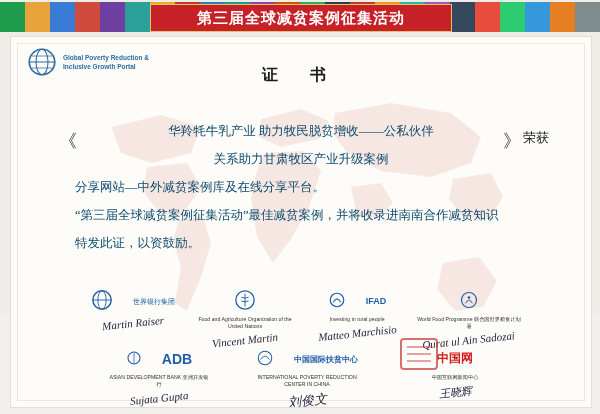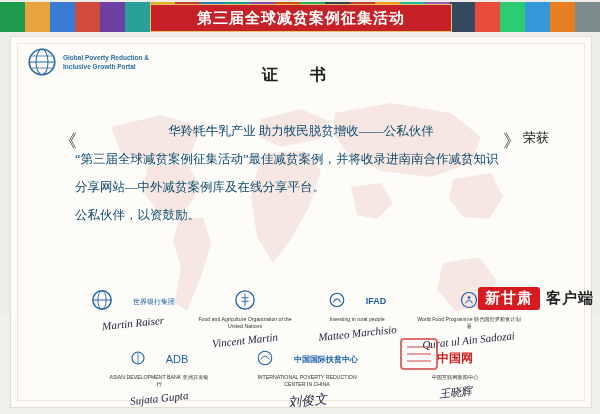--- a/index.html
+++ b/index.html
@@ -189,23 +189,24 @@
     </div>
 
     <div class="cert-title">证 书</div>
 
     <div class="quote-left">《</div>
     <div class="quote-right">》</div>
     <div class="huo">荣获</div>
 
     <div class="body-text">
       <p class="para line-center">华羚牦牛乳产业  助力牧民脱贫增收——公私伙伴</p>
+      <p class="para line-center">关系助力甘肃牧区产业升级案例</p>
+      <p class="para">分享网站—中外减贫案例库及在线分享平台。</p>
       <p class="para">“第三届全球减贫案例征集活动”最佳减贫案例，并将收录进南南合作减贫知识</p>
-      <p class="para">分享网站—中外减贫案例库及在线分享平台。</p>
-      <p class="para">公私伙伴，以资鼓励。</p>
+      <p class="para">特发此证，以资鼓励。</p>
     </div>
 
     <div class="orgs-row1">
 
       <div class="org">
         <div class="org-mark">
           <svg width="22" height="22" viewBox="0 0 24 24">
             <circle cx="12" cy="12" r="10" fill="none" stroke="#1f5fa8" stroke-width="1.6"></circle>
             <ellipse cx="12" cy="12" rx="4.5" ry="10" fill="none" stroke="#1f5fa8" stroke-width="1"></ellipse>
             <line x1="2" y1="12" x2="22" y2="12" stroke="#1f5fa8" stroke-width="1"></line>
@@ -253,21 +254,21 @@
     </div>
 
     <div class="orgs-row2">
 
       <div class="org">
         <div class="org-mark">
           <svg width="16" height="16" viewBox="0 0 24 24">
             <circle cx="12" cy="12" r="9" fill="none" stroke="#1f5fa8" stroke-width="1.6"></circle>
             <path d="M12 4 L12 20" stroke="#1f5fa8" stroke-width="1.2"></path>
           </svg>
-          <span class="org-label blue" style="font-size:11px;font-weight:normal;">ADB</span>
+          <span class="org-label blue" style="font-size:14px;font-weight:bold;">ADB</span>
         </div>
         <div class="org-label">ASIAN DEVELOPMENT BANK 亚洲开发银行</div>
         <div class="sig">Sujata Gupta</div>
       </div>
 
       <div class="org">
         <div class="org-mark">
           <svg width="18" height="18" viewBox="0 0 24 24">
             <circle cx="12" cy="12" r="9" fill="none" stroke="#1f5fa8" stroke-width="1.4"></circle>
             <path d="M6 14 Q12 5 18 14" fill="none" stroke="#1f5fa8" stroke-width="1.2"></path>
@@ -288,18 +289,14 @@
 
     </div>
 
     <svg class="red-seal" viewBox="0 0 40 34">
       <rect x="2" y="2" width="36" height="30" rx="3" fill="none" stroke="#c8332e" stroke-width="2" opacity=".7"></rect>
       <path d="M8 10 L32 10 M8 17 L32 17 M8 24 L32 24" stroke="#c8332e" stroke-width="1.6" opacity=".6"></path>
     </svg>
 
   </div>
 
-  <div class="brand">
-    <div class="brand-badge">新甘肃</div>
-    <div class="brand-text">客户端</div>
-  </div>
 
 </div>
 
 </body></html>

